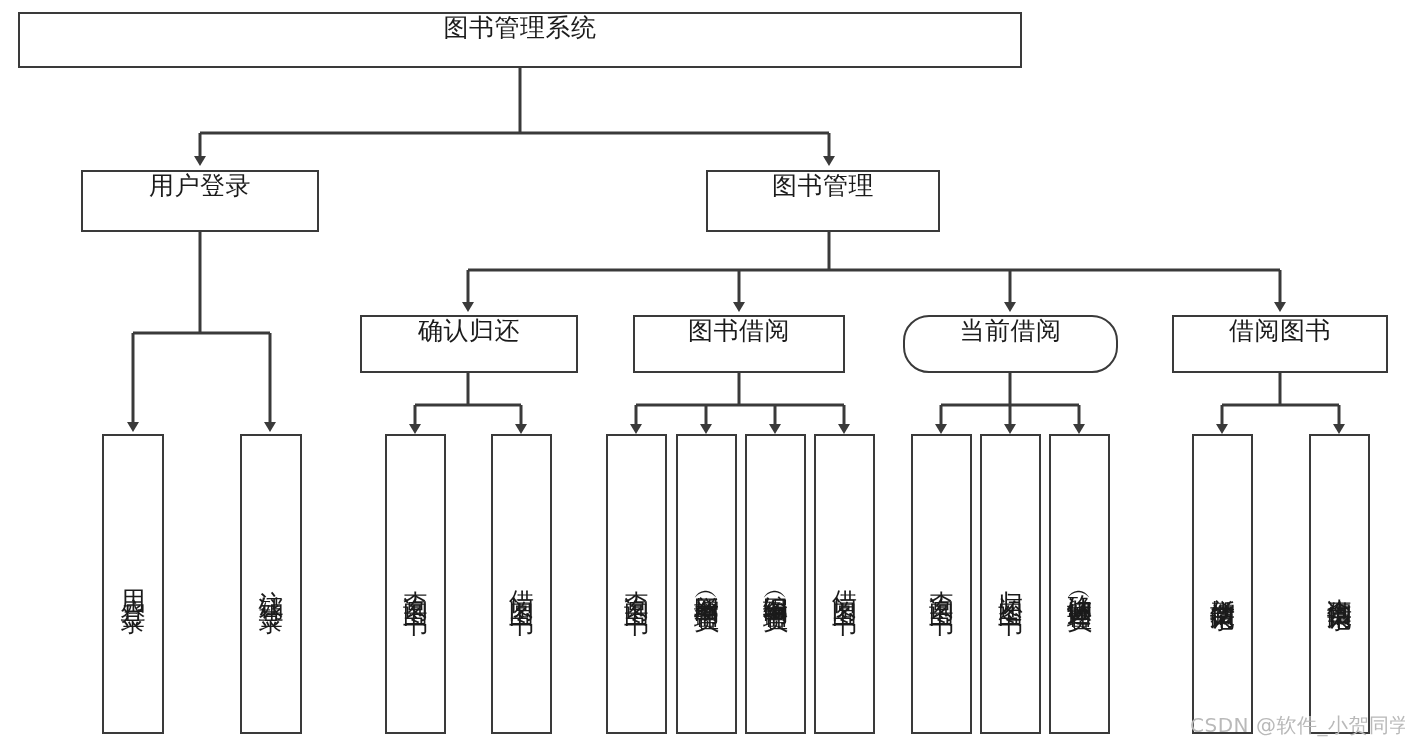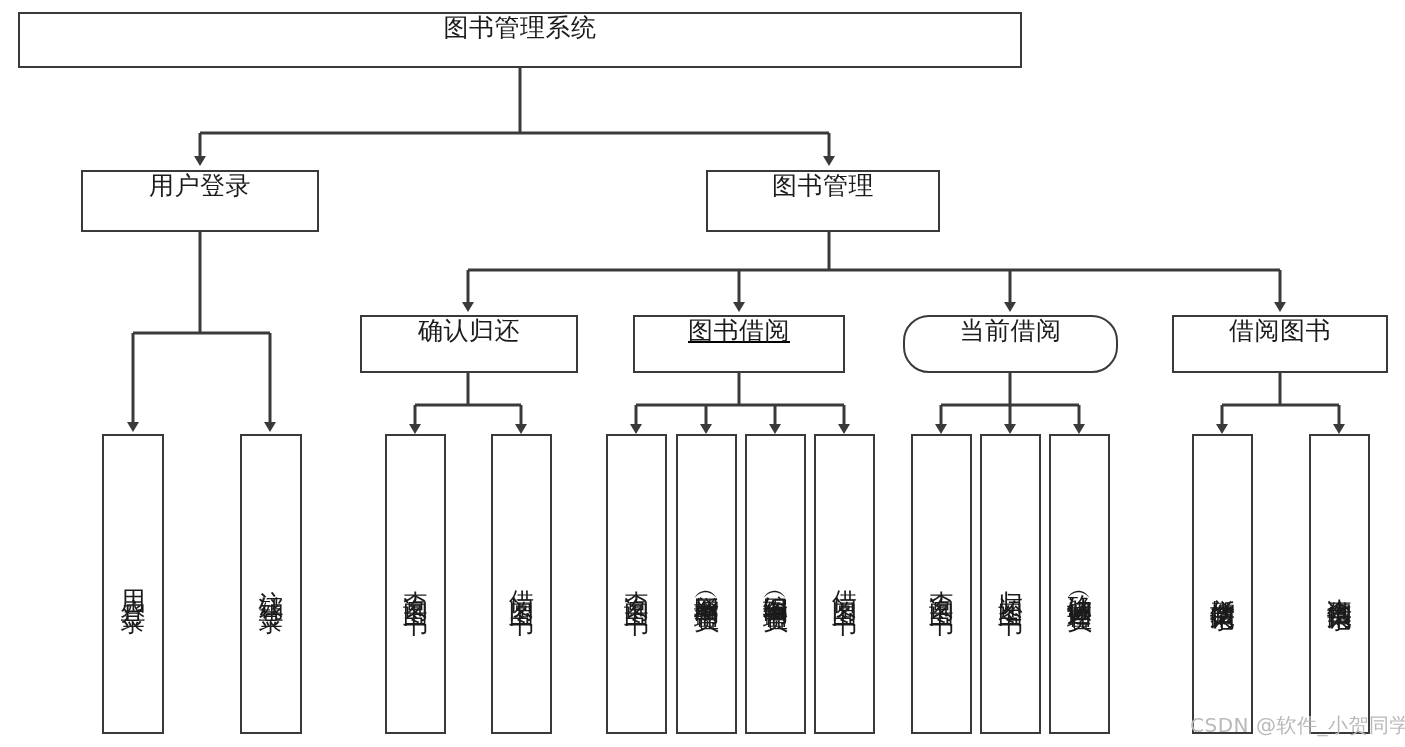--- a/index.html
+++ b/index.html
@@ -135,21 +135,21 @@
   <div class="node horiz" style="left:81px; top:170px; width:238px; height:62px;">
     <span class="label">用户登录</span>
   </div>
   <div class="node horiz" style="left:688px; top:170px; width:234px; height:62px;margin-left:18px;">
     <span class="label">图书管理</span>
   </div>
 
   <div class="node horiz" style="left:360px; top:315px; width:218px; height:58px;">
     <span class="label">确认归还</span>
   </div>
-  <div class="node horiz" style="left:633px; top:315px; width:212px; height:58px;text-decoration:underline;">
+  <div class="node horiz" style="left:633px; top:315px; width:212px; height:58px;">
     <span class="label">图书借阅</span>
   </div>
   <div class="node horiz" style="left:903px; top:315px; width:215px; height:58px;border-radius:26px;">
     <span class="label">当前借阅</span>
   </div>
   <div class="node horiz" style="left:1172px; top:315px; width:216px; height:58px;">
     <span class="label">借阅图书</span>
   </div>
 
   <div class="node vert" style="left:102px; top:434px; width:62px; height:300px;">

